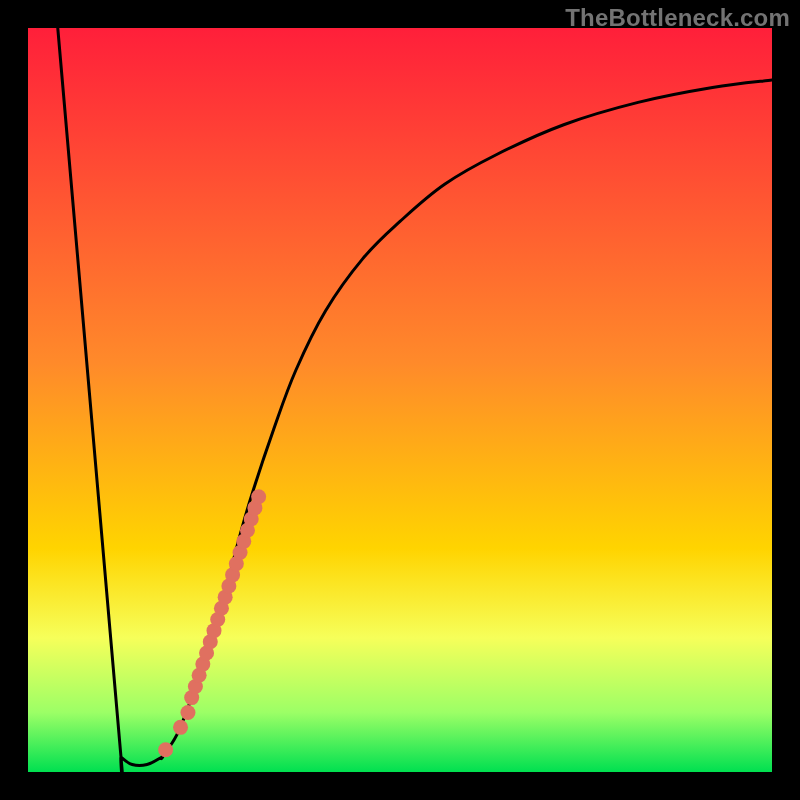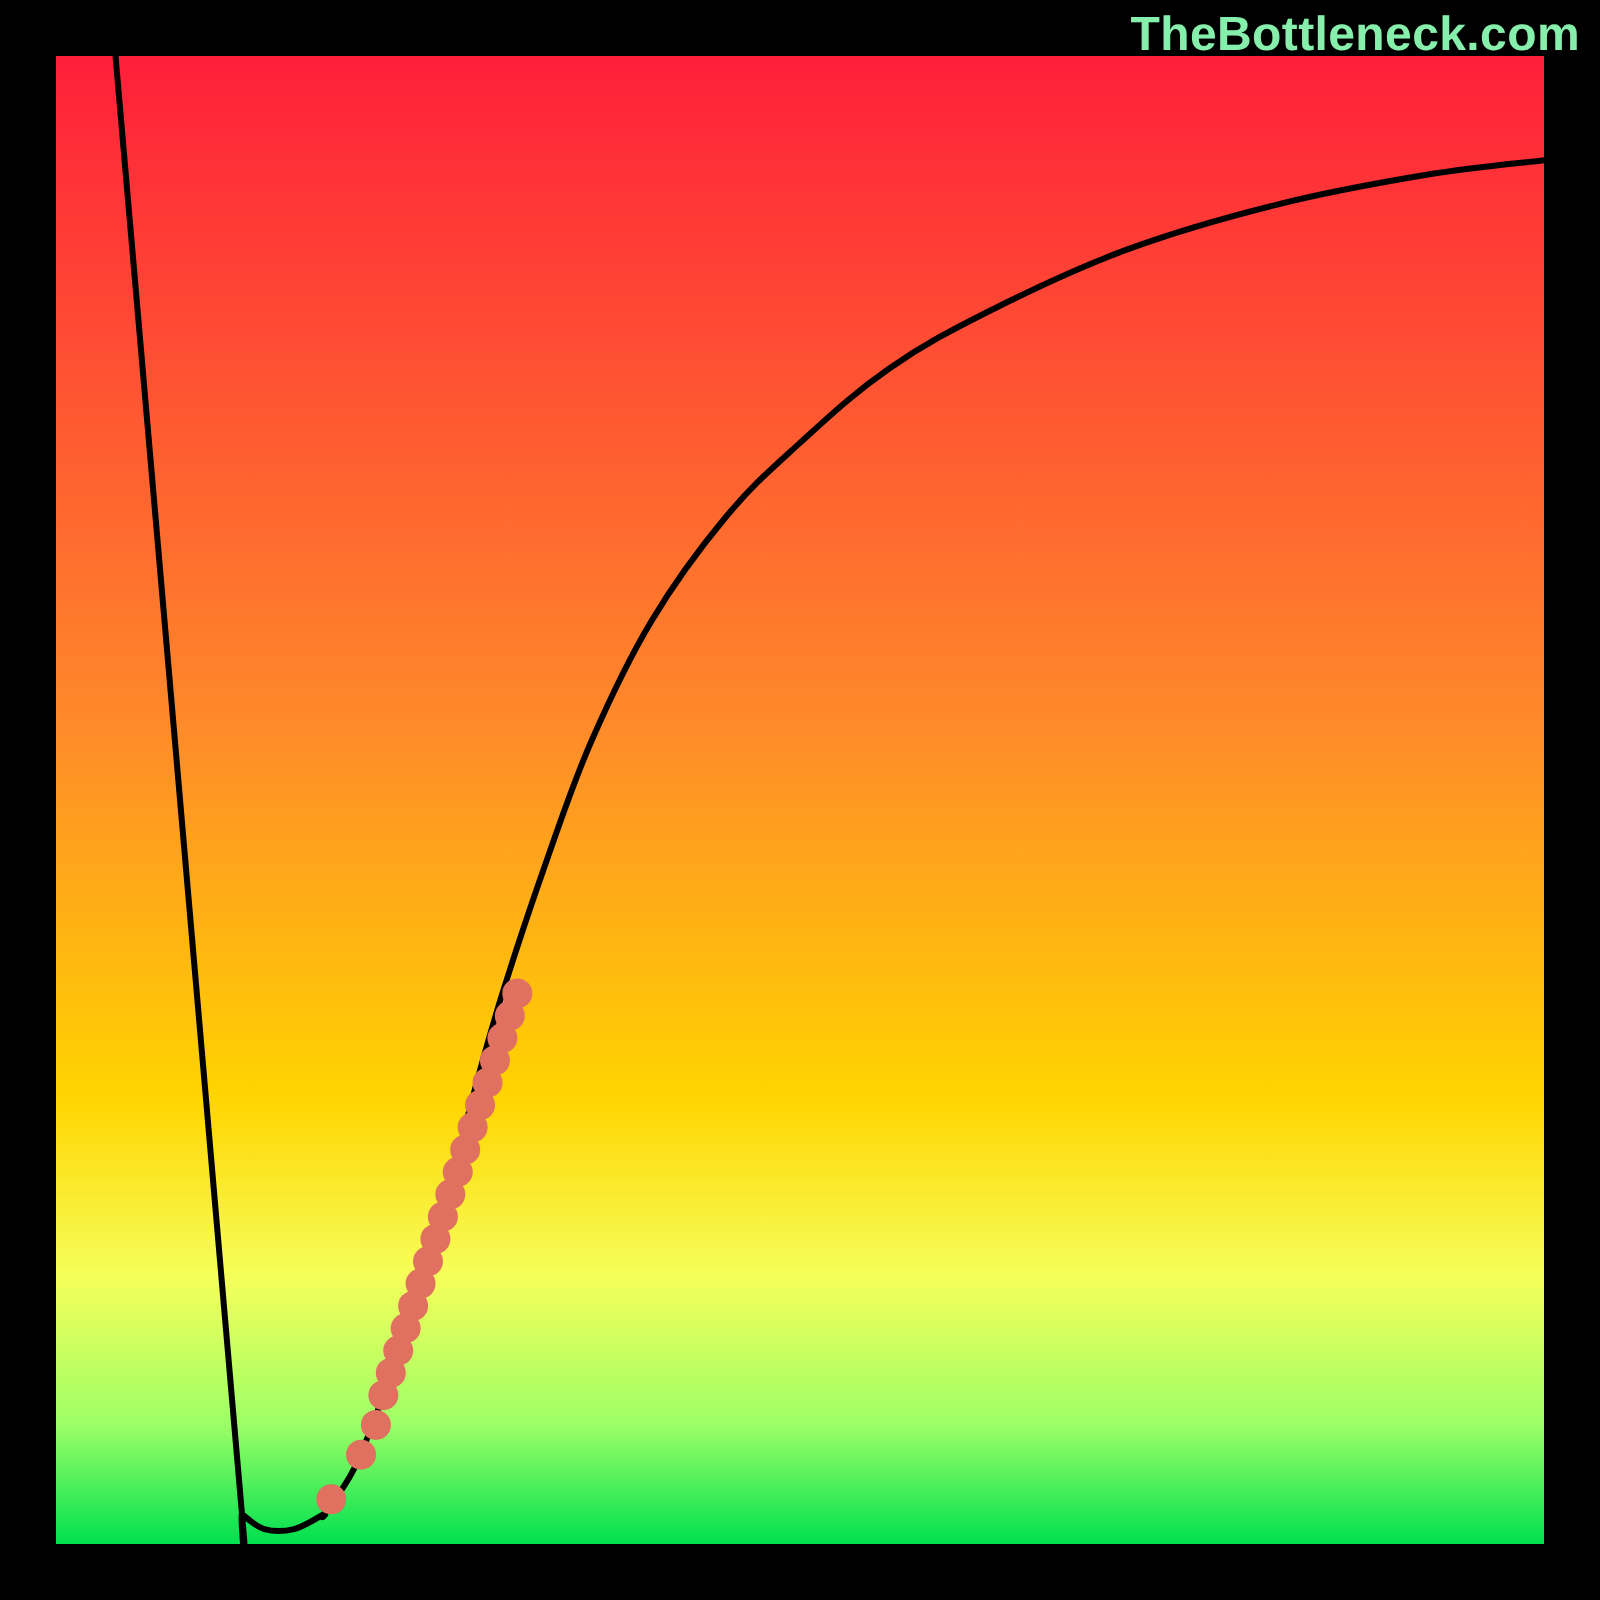--- a/index.html
+++ b/index.html
@@ -24,21 +24,21 @@
     left: 28px;
     top: 28px;
     width: 744px;
     height: 744px;
     overflow: hidden;
   }
   .watermark {
     position: absolute;
     top: 4px;
     right: 10px;
-    color: #86efac;
+    color: #737373;
     font-size: 24px;
     font-weight: 600;
     letter-spacing: 0.2px;
     user-select: none;
   }
   svg { display: block; }
 </style>
 </head>
 <body>
 

